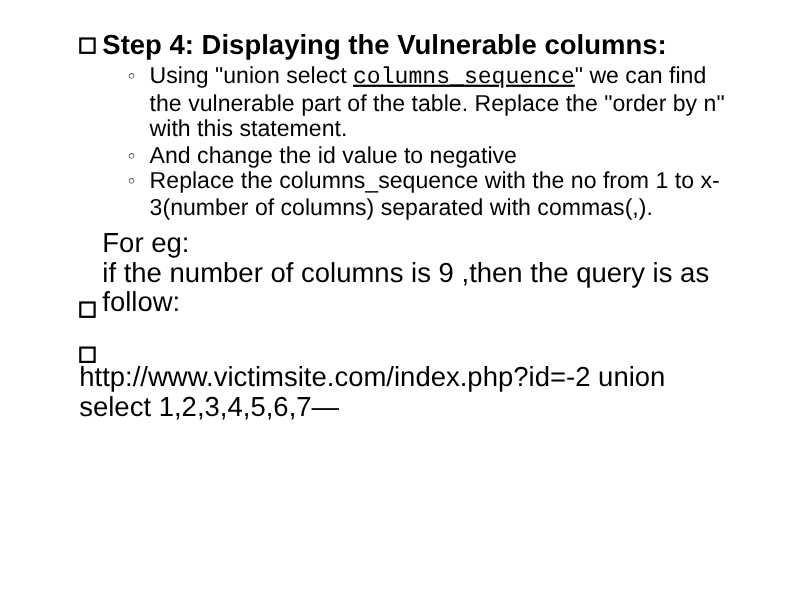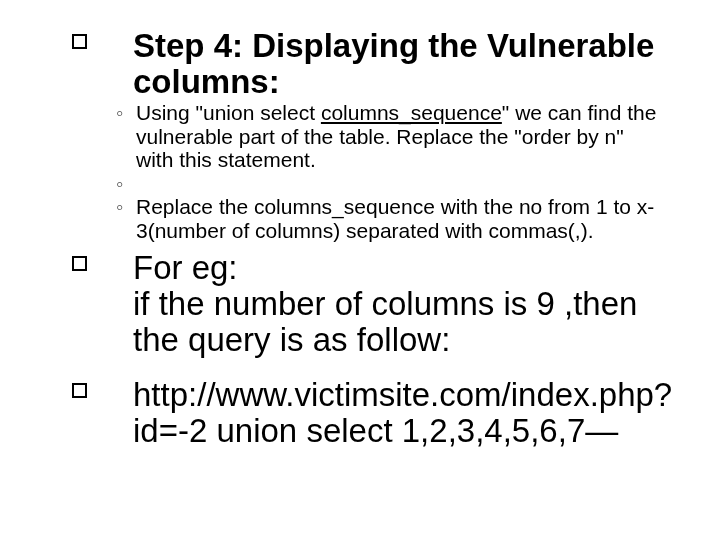--- a/index.html
+++ b/index.html
@@ -26,24 +26,23 @@
   .square {
     flex: 0 0 auto;
     width: 15px;
     height: 15px;
     border: 2px solid #000;
     margin-top: 6px;
     margin-right: 6px;
     box-sizing: border-box;
   }
   .lvl1-text {
-    font-size: 33px;
+    font-size: 25px;
     line-height: 1.08;
     font-weight: normal;
-    margin-left: 40px;
   }
   .lvl1-text strong { font-weight: bold; }
   .sublist {
     margin: 2px 0 8px 0;
     padding: 0 0 0 44px;
   }
   .sub-row {
     display: flex;
     align-items: flex-start;
     margin-bottom: 0px;
@@ -53,23 +52,23 @@
     width: 20px;
     font-size: 21px;
     line-height: 1.12;
     color: #555;
     text-align: left;
   }
   .sub-text {
     font-size: 21px;
     line-height: 1.12;
   }
-  .underline { text-decoration: underline; }
-  .block2 { margin-top: 6px; }
-  .block3 { margin-top: 20px; }
+  .underline { text-decoration: underline; font-family: Liberation Mono, monospace; }
+  .block2 { margin-top: 6px; align-items: flex-end; }
+  .block3 { margin-top: 20px; flex-direction: column; }
 </style>
 </head>
 <body>
 
 <div class="slide">
 
   <div class="bullet-row">
     <div class="square"></div>
     <div class="lvl1-text">
       <strong>Step 4: Displaying the Vulnerable columns:</strong>
@@ -78,20 +77,21 @@
 
   <div class="sublist">
     <div class="sub-row">
       <div class="sub-marker">◦</div>
       <div class="sub-text">
         <span>Using "union select </span><span class="underline">columns_sequence</span><span>" we can find the vulnerable part of the table. Replace the "order by n" with this statement.</span>
       </div>
     </div>
     <div class="sub-row">
       <div class="sub-marker">◦</div>
+      <div class="sub-text">And change the id value to negative</div>
     </div>
     <div class="sub-row">
       <div class="sub-marker">◦</div>
       <div class="sub-text">Replace the columns_sequence with the no from 1 to x-3(number of columns) separated with commas(,).</div>
     </div>
   </div>
 
   <div class="bullet-row block2">
     <div class="square"></div>
     <div class="lvl1-text">

